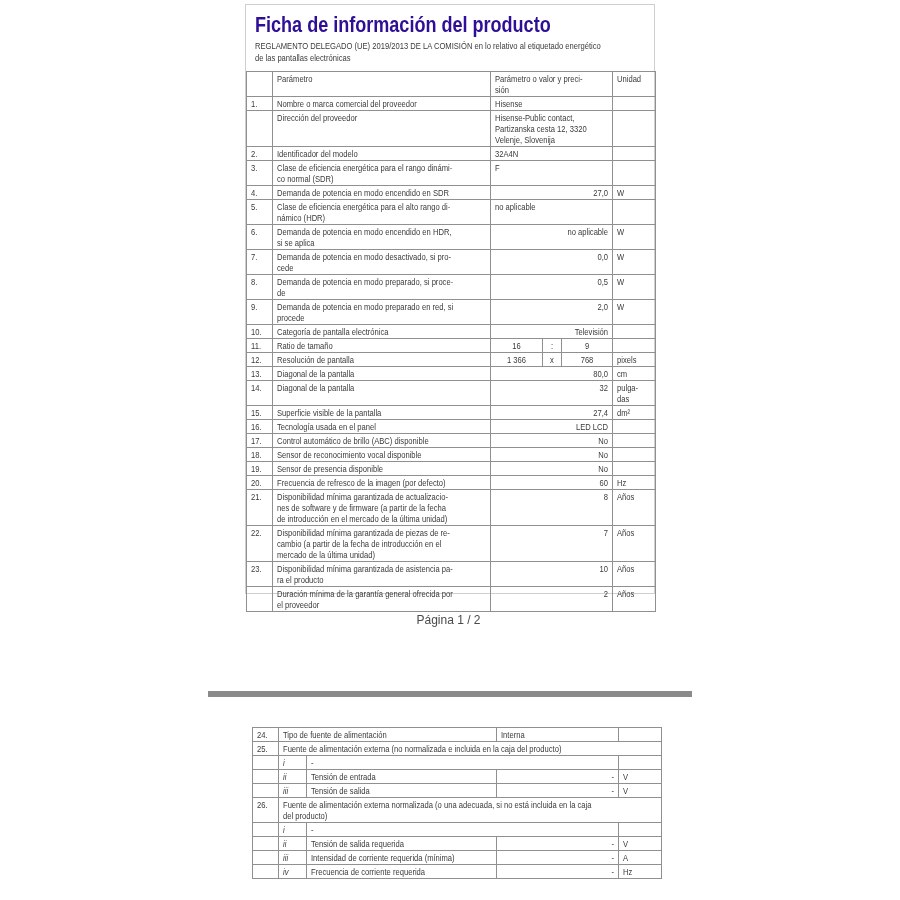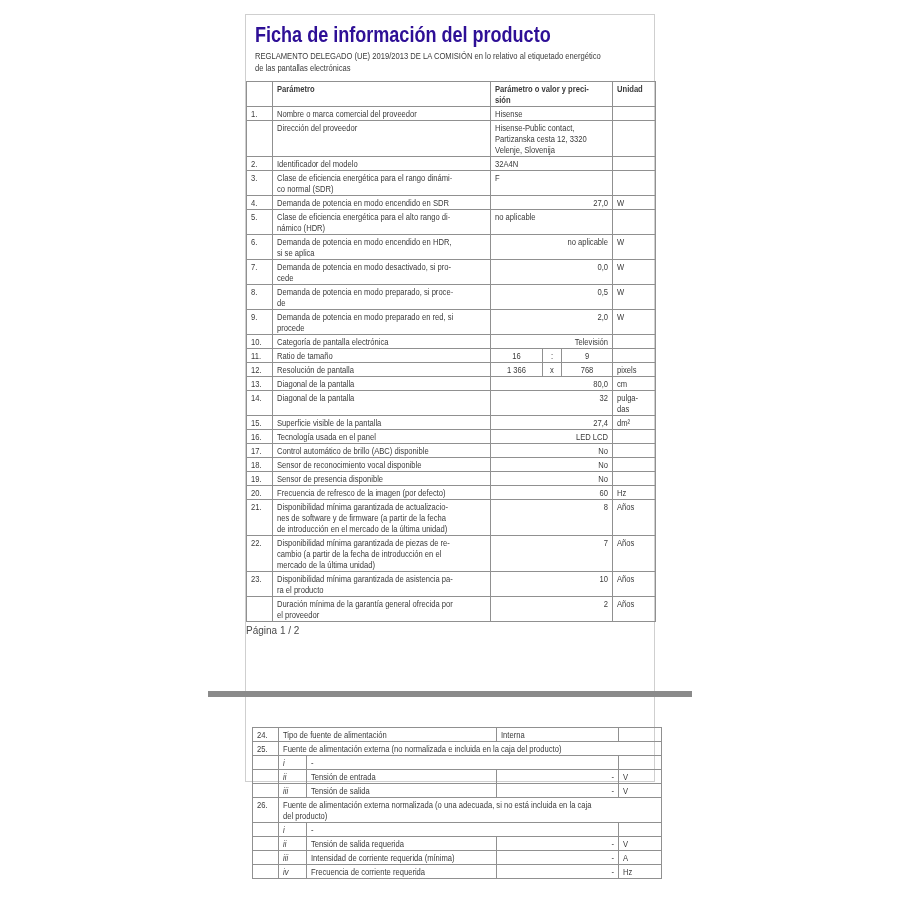--- a/index.html
+++ b/index.html
@@ -1,46 +1,46 @@
 <!DOCTYPE html>
 <html><head>
 <meta charset="utf-8">
 <style>
   * { margin:0; padding:0; box-sizing:border-box; }
   html,body { width:900px; height:900px; background:#ffffff; }
   body { position:relative; font-family:"Liberation Sans", sans-serif; color:#3a3a3a; }
 
   .page1 {
-    position:absolute; left:245px; top:14px; width:410px; height:768px;
+    position:absolute; left:245px; top:4px; width:410px; height:590px;
     border:1px solid #cfcfcf; background:#fff;
   }
   .page2 { position:absolute; left:245px; top:727px; width:410px;padding-left:7px; }
 
   .title {
     color:#2e0f96; font-weight:bold; font-size:22px; line-height:24px;
     margin:8px 9px 3px 9px;
   }
   .tt { display:inline-block; transform:scaleX(0.82); transform-origin:0 0; white-space:nowrap; }
 
   .subtitle { font-size:9.5px; line-height:12px; margin:1px 9px 7px 9px; color:#3a3a3a; }
 
   table { border-collapse:collapse; table-layout:fixed; width:408px; }
   th, td {
     border:1px solid #909090; padding:1px 4px; font-size:9.5px; line-height:11px;
     vertical-align:top; text-align:left; font-weight:normal; overflow:hidden;
   }
-  th { font-weight:bold; }
+  th { font-weight:normal; }
   td.right, th.right { text-align:right; }
   td.center, th.center { text-align:center;margin-left:20px; }
 
   
   .t { display:block; transform:scaleX(0.8); transform-origin:0 0; width:125%; white-space:pre-line; }
   .roman { font-style:italic; }
 
-  .pagenum { text-align:left; font-size:10px; line-height:9px; margin:4px 3px 0 0; color:#4a4a4a; }
+  .pagenum { text-align:center; font-size:12px; line-height:9px; margin:4px 3px 0 0; color:#4a4a4a; }
 
   .divider { position:absolute; left:208px; top:691px; width:484px; height:6px; background:#8a8a8a; }
 </style>
 </head>
 <body>
 
 <div class="page1">
   <div class="title"><span class="tt">Ficha de información del producto</span></div>
   <div class="subtitle">
       <span class="t">REGLAMENTO DELEGADO (UE) 2019/2013 DE LA COMISIÓN en lo relativo al etiquetado energético

